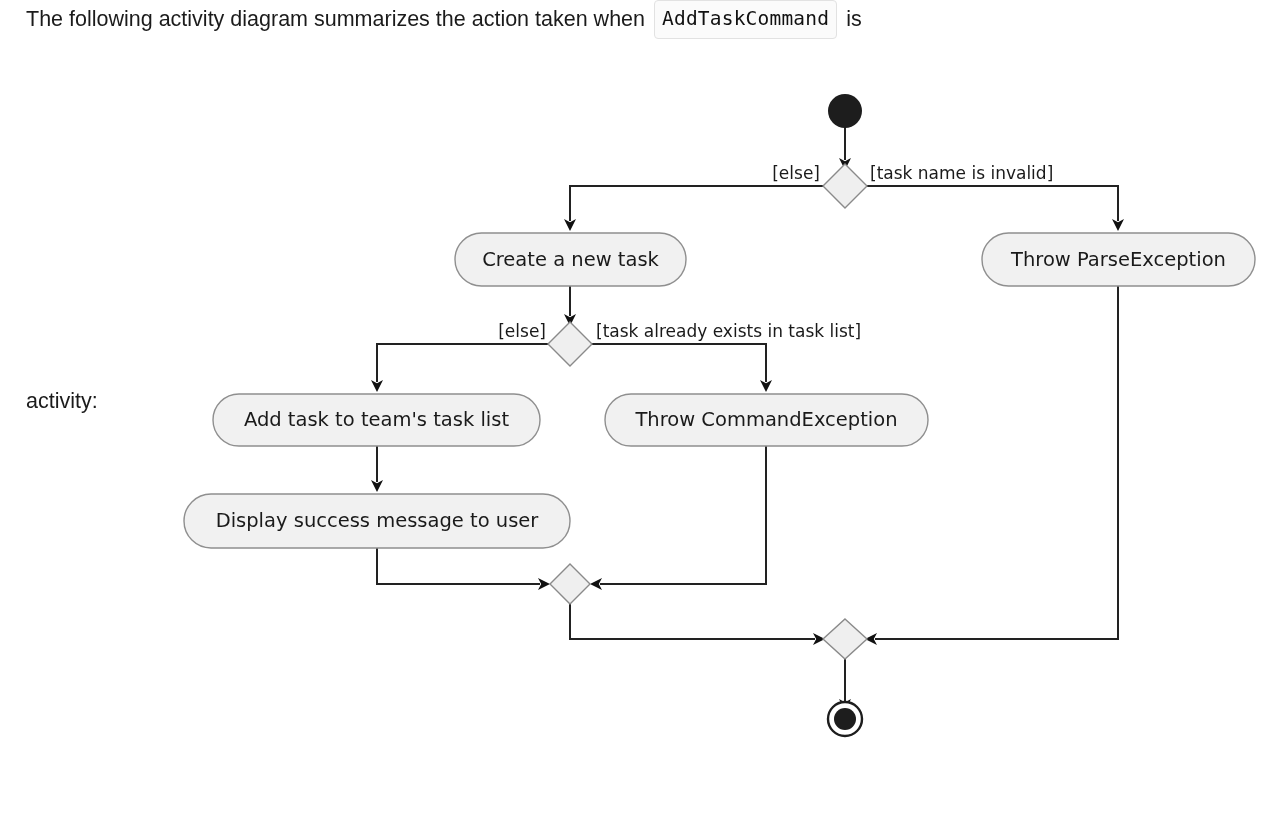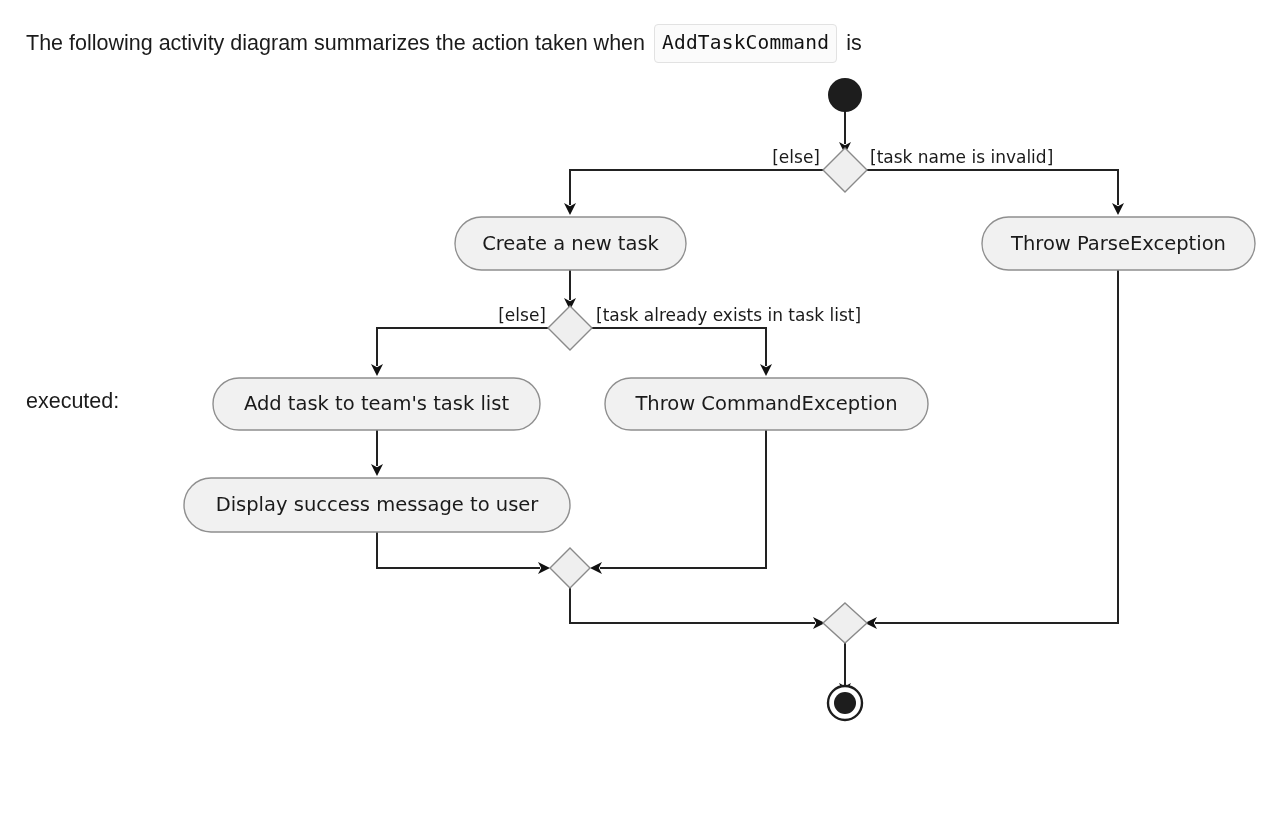--- a/index.html
+++ b/index.html
@@ -17,21 +17,21 @@
   }
   .page {
     position: relative;
     width: 1284px;
     height: 816px;
   }
   
   .prose-top {
     position: absolute;
     left: 26px;
-    top: 24px;
+    top: 0;
     font-size: 21.5px;
     line-height: 32px;
     white-space: nowrap;
     color: #1b1b1b;
   }
   .prose-left {
     position: absolute;
     left: 26px;
     top: 385px;
     font-size: 21.5px;
@@ -58,21 +58,21 @@
     top: 774px;
     font-size: 21px;
     font-style: italic;
     color: #1b1b1b;
     white-space: nowrap;
   }
   
   .diagram {
     position: absolute;
     left: 0;
-    top: 60px;
+    top: 76px;
     width: 1284px;
     height: 690px;
   }
   svg.flow { display: block; }
   .edge {
     stroke: #222222;
     stroke-width: 2;
     fill: none;
   }
   .arrowhead { fill: #111111; }
@@ -108,21 +108,21 @@
 <body>
 
 <div class="page">
 
   <div class="prose-top">
     <span>The following activity diagram summarizes the action taken when</span>
     <span class="code-chip">AddTaskCommand</span>
     <span>is</span>
   </div>
 
-  <div class="prose-left">executed:</div>
+  <div class="prose-left">activity:</div>
 
   <div class="diagram">
     <svg class="flow" width="1284" height="690" viewBox="0 0 1284 690" xmlns="http://www.w3.org/2000/svg">
 
       <defs>
         <marker id="arrow-down" markerWidth="14" markerHeight="14" refX="2" refY="6" orient="auto" markerUnits="userSpaceOnUse">
           <path class="arrowhead" d="M0,0 L12,6 L0,12 L3.2,6 Z"></path>
         </marker>
       </defs>
 

